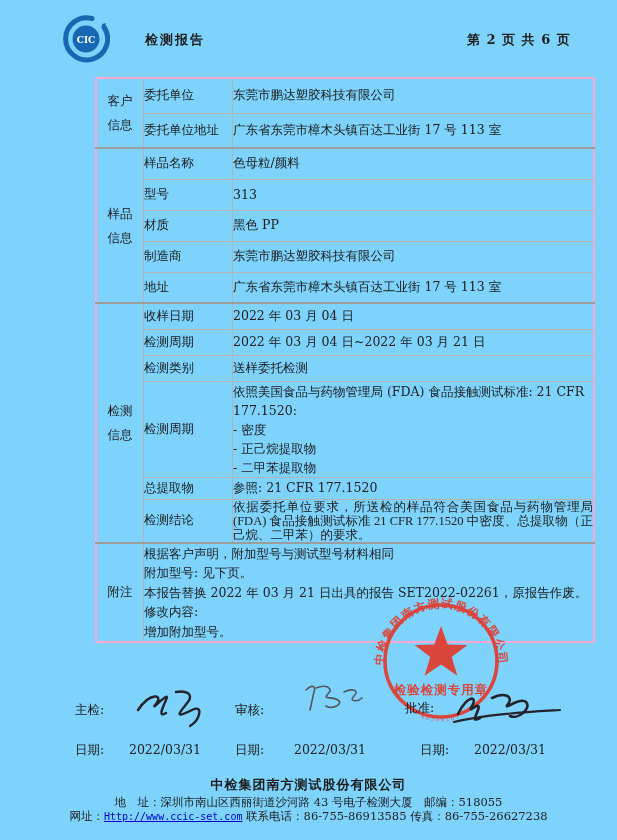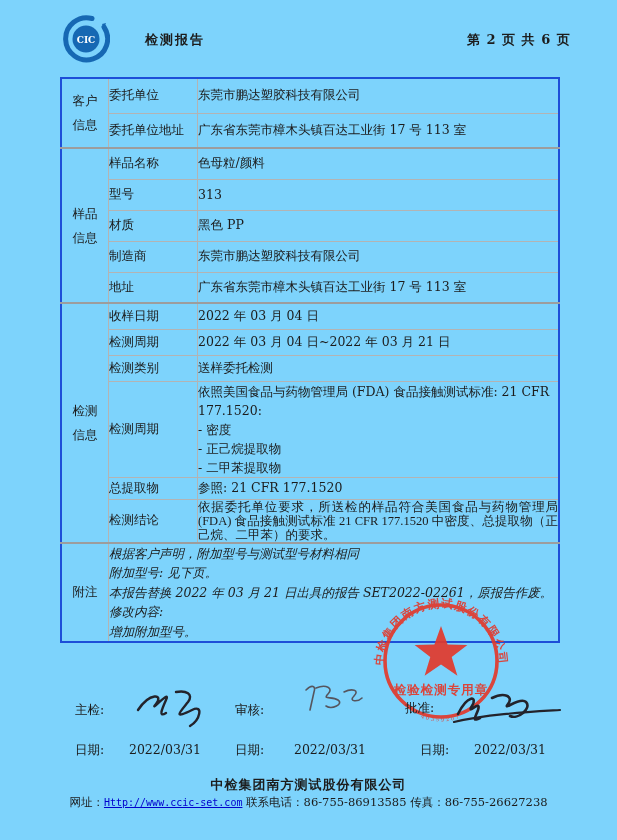--- a/index.html
+++ b/index.html
@@ -11,33 +11,33 @@
   .hdr{position:absolute;top:0;left:0;width:617px;height:72px;}
   .logo{position:absolute;left:62px;top:15px;width:48px;height:48px;}
   .hdr-title{position:absolute;left:145px;top:31px;font-size:13px;font-weight:bold;letter-spacing:2px;}
   .hdr-no{position:absolute;left:236px;top:31px;font-size:13px;font-weight:bold;}
   .hdr-page{position:absolute;left:467px;top:31px;font-size:13px;font-weight:bold;letter-spacing:1px;text-align:center;}
   
   table.rep{
     position:absolute;left:60px;top:77px;width:500px;border-collapse:collapse;
     font-size:12.5px;table-layout:fixed;
   }
-  table.rep{border:2px solid #1d4ed8;}
+  table.rep{border:2px solid #f9a8d4;margin-left:35px;}
   table.rep td{border:1px solid #b3b3b3;vertical-align:middle;padding:0;}
   tbody.sec + tbody.sec tr:first-child td{border-top:2px solid #9d9d9d;}
   td.cat{width:46px;text-align:center;line-height:24px;}
   td.f{width:88px;padding-left:10px;}
   td.v{padding-left:13px;padding-right:10px;}
   tr.h35{height:35px;}
   tr.h31{height:31px;}
   tr.h26{height:26px;}
   tr.h22{height:22px;}
   td.multi{padding:5px 12px 5px 13px;line-height:19px;vertical-align:top;}
   td.concl{padding:4px 10px 4px 13px;line-height:14px;text-align:justify;font-family:Liberation Serif, serif;}
-  td.notes{padding:4px 10px 4px 12px;line-height:19.5px;vertical-align:top;font-style:italic;}
+  td.notes{padding:4px 10px 4px 12px;line-height:19.5px;vertical-align:top;}
   
   .stamp{position:absolute;left:370px;top:590px;width:142px;height:142px;opacity:.92;pointer-events:none;}
   
   .signs{position:absolute;left:60px;top:688px;width:500px;height:80px;font-size:12.5px;}
   .signs .lbl{position:absolute;white-space:nowrap;}
   .sig{position:absolute;}
   .date-val{position:absolute;width:120px;text-align:center;font-size:12.5px;}
   
   .ftr{position:absolute;left:0;top:778px;width:617px;text-align:center;line-height:14px;}
   .ftr .co{font-size:13px;font-weight:bold;letter-spacing:1px;margin-bottom:3px;}
@@ -192,16 +192,17 @@
     <span class="lbl" style="left:15px;top:54px;">日期:</span>
     <span class="date-val" style="left:45px;top:54px;">2022/03/31</span>
     <span class="lbl" style="left:175px;top:54px;">日期:</span>
     <span class="date-val" style="left:210px;top:54px;">2022/03/31</span>
     <span class="lbl" style="left:360px;top:54px;">日期:</span>
     <span class="date-val" style="left:390px;top:54px;">2022/03/31</span>
   </div>
 
   <div class="ftr">
     <div class="co">中检集团南方测试股份有限公司</div>
+    <div class="ln"><span>地　址：</span><span>深圳市南山区西丽街道沙河路 43 号电子检测大厦</span>　<span>邮编：</span><span>518055</span></div>
     <div class="ln"><span>网址：</span><a href="#">Http://www.ccic-set.com</a> <span>联系电话：</span><span>86-755-86913585</span> <span>传真：</span><span>86-755-26627238</span></div>
   </div>
 
 </div>
 
 </body></html>

